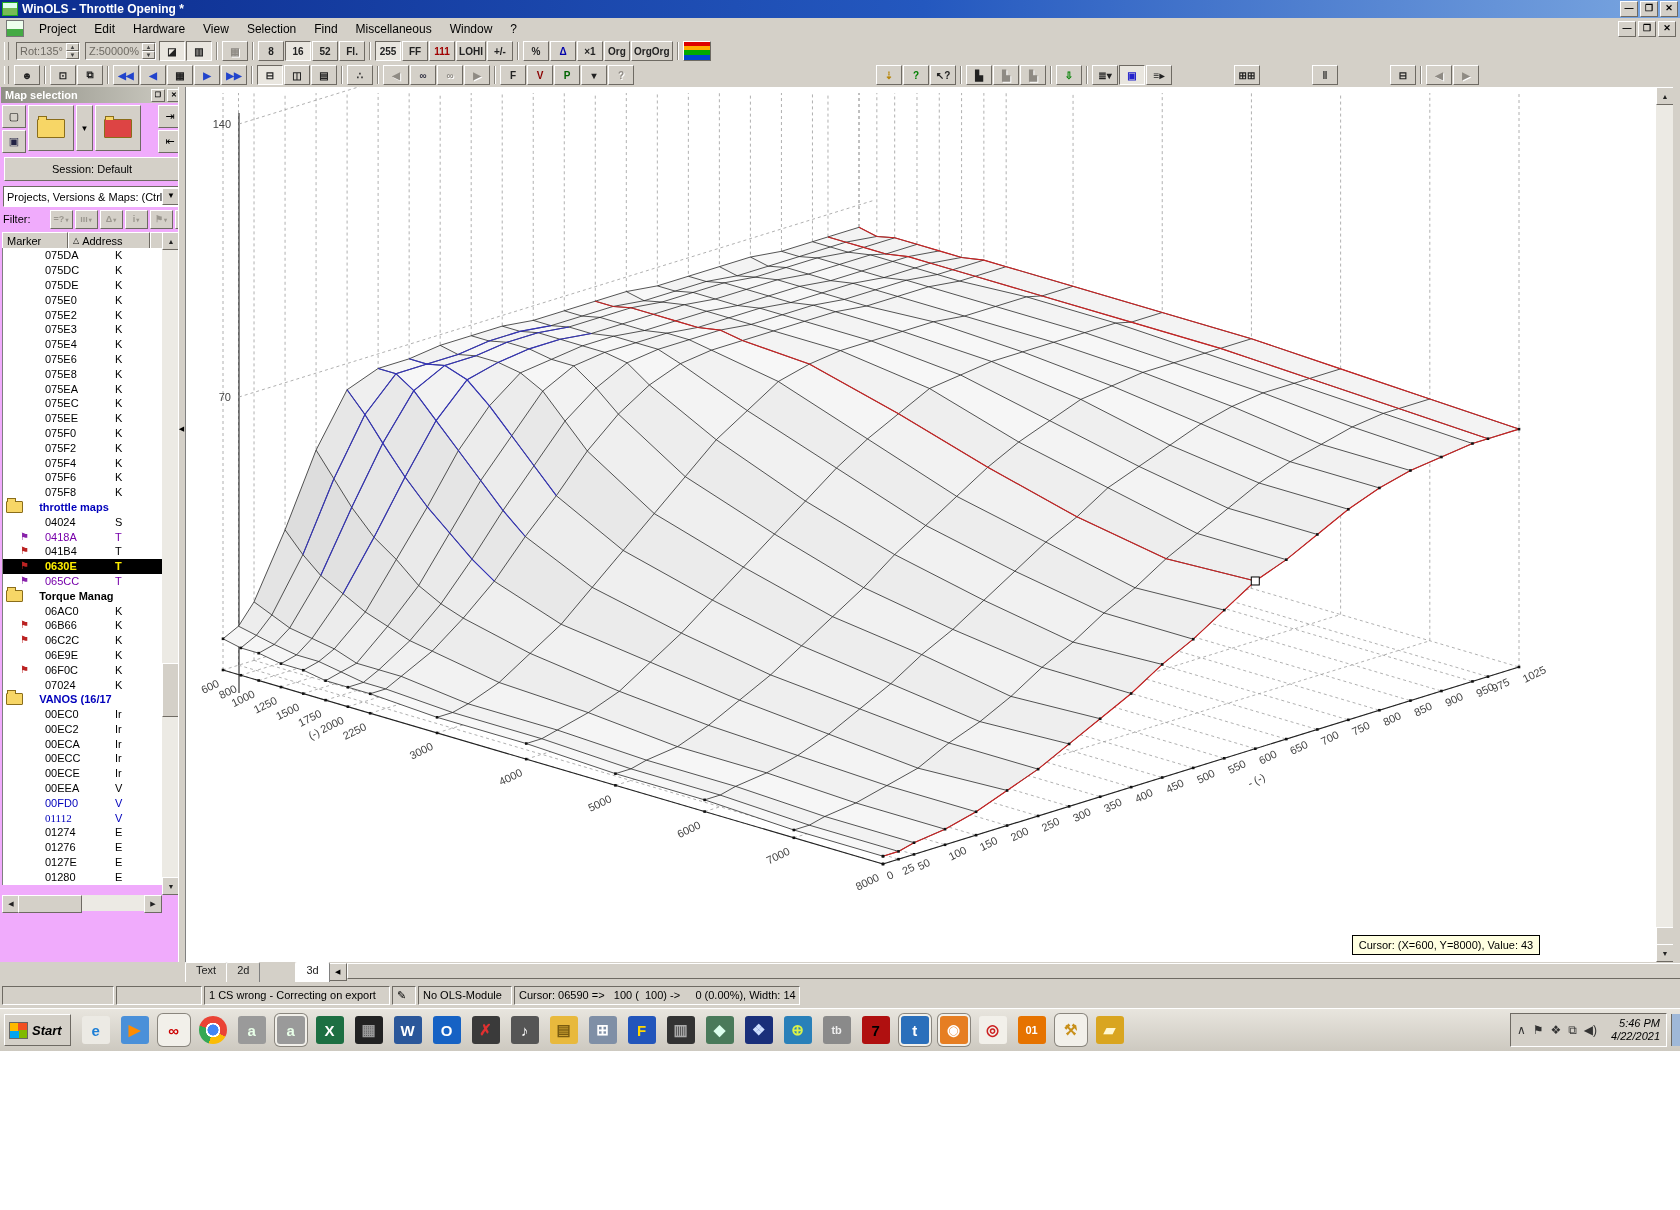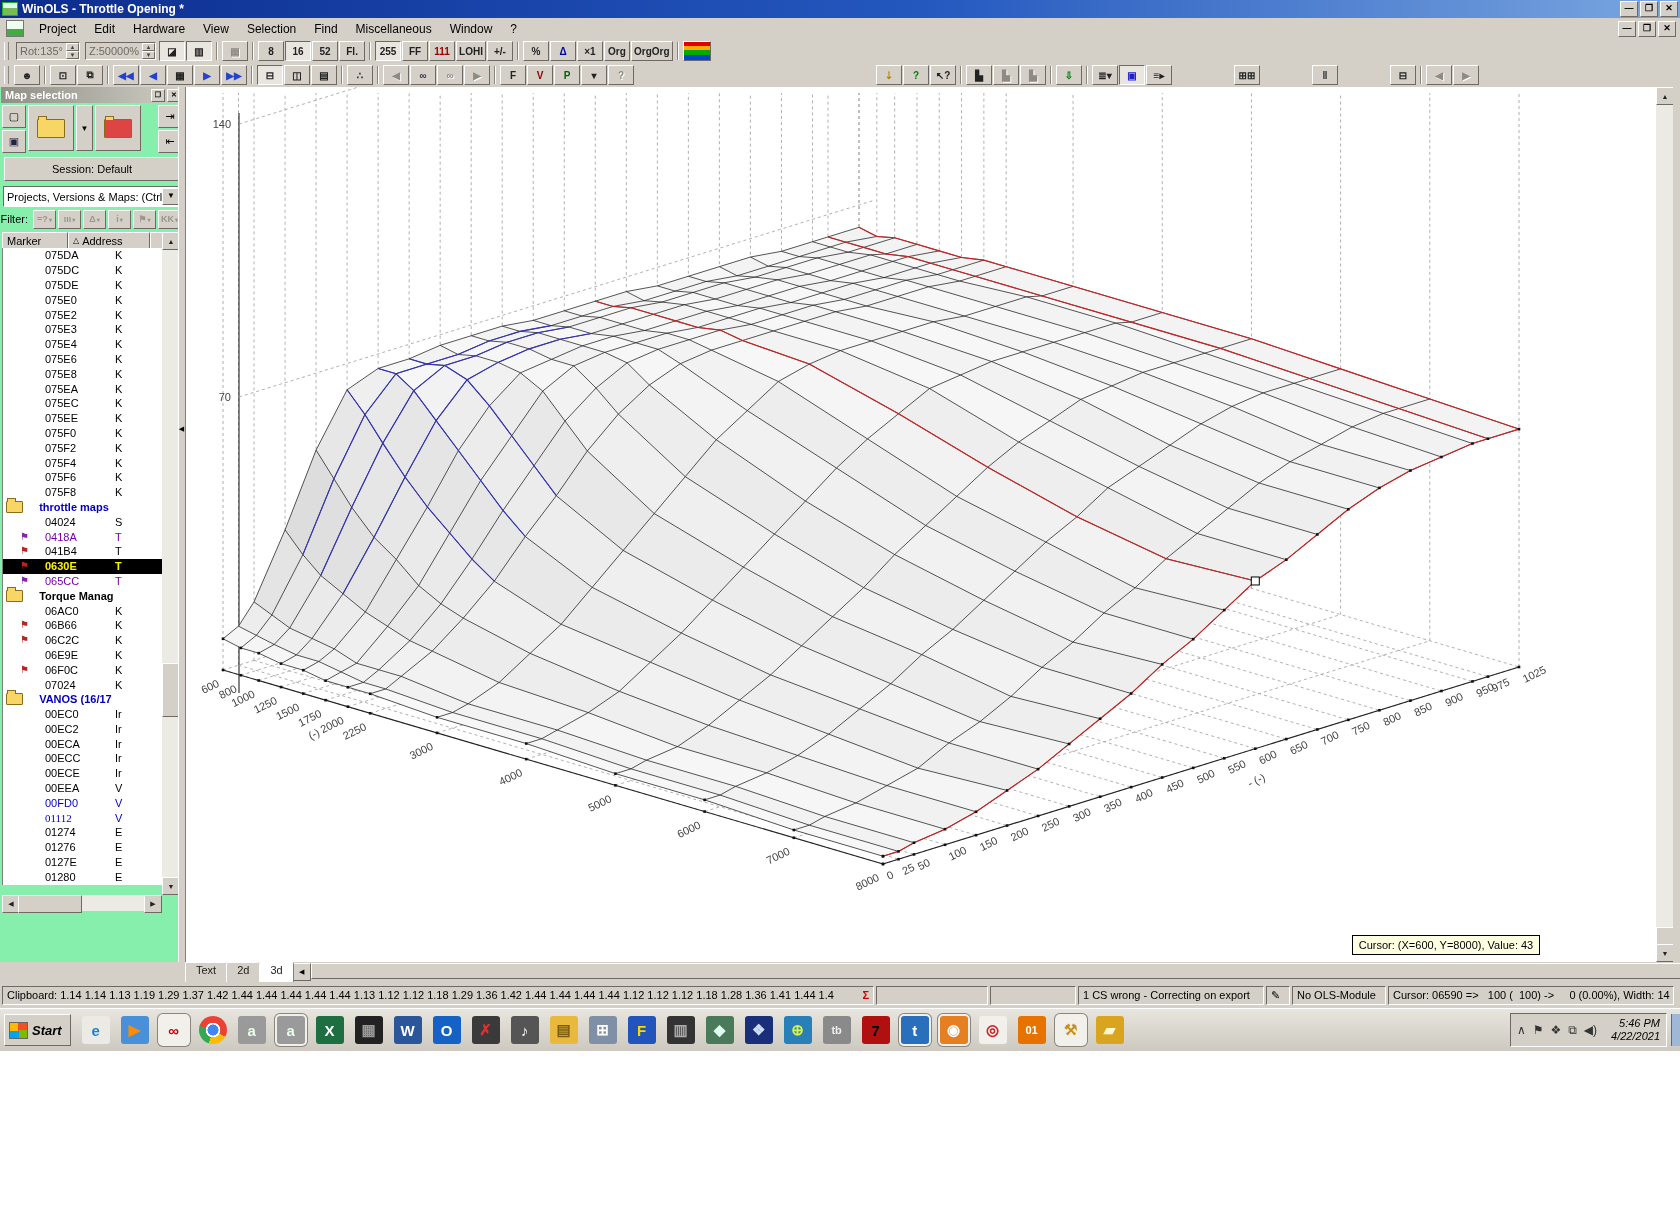--- a/index.html
+++ b/index.html
@@ -26,37 +26,37 @@
   .grip{width:3px;height:18px;margin:0 4px;border-left:1px solid #fff;border-right:1px solid #8a867e;}
   .tsep{width:1px;height:18px;background:#8a867e;border-right:1px solid #fff;margin:0 3px;}
   .tbtn{min-width:20px;height:18px;padding:0 2px;background:#d4d0c8;display:inline-flex;align-items:center;justify-content:center;
     font-size:10px;font-weight:bold;color:#222;}
   .tbtn.dis{color:#8f8b84;text-shadow:1px 1px 0 #fff;}
   .rainbow{width:22px;background:linear-gradient(180deg,#d00 0 25%,#fa0 25% 45%,#0a0 45% 70%,#04c 70% 100%) !important;}
   .spinfield{height:16px;background:#d4d0c8;display:inline-flex;align-items:center;padding-left:3px;margin:0 2px;color:#6e6a63;font-size:11px;}
   .spintext{padding-right:3px;}
   .spinbtns i{font-style:normal;font-size:6px;display:block;line-height:6px;color:#444;background:#d4d0c8;border:1px solid #fff;border-right-color:#6e6a63;border-bottom-color:#6e6a63;width:11px;text-align:center;}
   
-  .sidebar{position:absolute;left:0;top:87px;width:184px;height:875px;background:#86efac;}
+  .sidebar{position:absolute;left:0;top:87px;width:184px;height:875px;background:#f0abfc;}
   .ptitle{position:absolute;left:1px;top:0;right:1px;height:16px;background:linear-gradient(90deg,#8f8f85,#cfcdc4);
     color:#fff;font-size:11px;font-weight:bold;display:flex;align-items:center;padding-left:4px;}
   .ptbtn{width:12px;height:11px;background:#d4d0c8;margin-right:2px;font-size:7px;line-height:10px;text-align:center;color:#000;}
   .ptools{position:absolute;left:2px;top:18px;right:2px;height:48px;display:flex;gap:2px;}
   .col2{display:flex;flex-direction:column;gap:2px;}
   .sbtn{width:22px;height:21px;display:flex;align-items:center;justify-content:center;font-size:11px;background:#d4d0c8;}
   .bigbtn{width:44px;height:44px;display:flex;align-items:center;justify-content:center;background:#d4d0c8;}
   .drop{width:15px;height:44px;display:flex;align-items:center;justify-content:center;font-size:8px;background:#d4d0c8;}
   .fold{width:15px;height:10px;background:#f7d666;border:1px solid #8a6d1a;position:relative;border-radius:1px;display:inline-block;}
   .fold:before{content:"";position:absolute;top:-4px;left:0;width:7px;height:3px;background:#f7d666;border:1px solid #8a6d1a;border-bottom:none;}
   .fold.big{width:26px;height:17px;}
   .fold.red{background:#d44;}
   .sess{position:absolute;left:4px;top:70px;right:4px;height:22px;background:#d4d0c8;font-size:11px;display:flex;align-items:center;justify-content:center;}
   .combo{position:absolute;left:3px;top:99px;right:3px;height:19px;background:#fff;font-size:11px;display:flex;align-items:center;padding-left:3px;}
   .combo .cbtn{margin-left:auto;width:16px;height:15px;background:#d4d0c8;font-size:8px;text-align:center;line-height:14px;}
-  .filterrow{position:absolute;left:3px;top:122px;right:3px;height:20px;display:flex;align-items:center;font-size:11px;gap:2px;justify-content:flex-end;}
+  .filterrow{position:absolute;left:3px;top:122px;right:3px;height:20px;display:flex;align-items:center;font-size:11px;gap:16px;}
   .fbtn{width:21px;height:17px;background:#d4d0c8;font-size:9px;color:#9a968e;display:inline-flex;align-items:center;justify-content:center;font-weight:bold;}
   .fbtn i{font-style:normal;font-size:6px;margin-left:1px;}
   .lhead{position:absolute;left:2px;top:145px;height:15px;display:flex;font-size:11px;}
   .hcell{background:#d4d0c8;display:flex;align-items:center;padding:0 4px;height:15px;}
   .mlist{position:absolute;left:2px;top:161px;width:160px;height:637px;background:#fff;overflow:hidden;border-left:1px solid #808080;}
   .mrow{height:14.8px;display:flex;align-items:center;font-size:11px;color:#000;}
   .mrow .mk{width:26px;display:flex;justify-content:flex-end;padding-right:4px;}
   .mrow .ad{width:70px;padding-left:12px;}
   .mrow .c2{width:30px;}
   .mrow.sel{background:#000;}
@@ -76,21 +76,21 @@
   .wire{stroke:#1c1c1c;stroke-width:0.75;fill:none;}
   .zl,.al{font:11px "Liberation Sans",sans-serif;fill:#444;}
   .tooltip{position:absolute;left:1166px;top:848px;width:186px;height:18px;background:#ffffe1;border:1px solid #000;
     font-size:11px;display:flex;align-items:center;justify-content:center;white-space:pre;}
   .cvsb{position:absolute;left:1656px;top:87px;width:17px;height:875px;background:#eceae4;}
   .rightedge{position:absolute;left:1673px;top:87px;width:7px;height:895px;background:#d4d0c8;}
   
   .tabrow{position:absolute;left:185px;top:962px;width:1579px;height:20px;background:#d4d0c8;display:flex;align-items:flex-start;}
   .tab{height:17px;padding:1px 10px;font-size:11px;background:#d4d0c8;border:1px solid #808080;border-bottom:none;border-top-color:#fff;border-left-color:#fff;
     border-radius:2px 2px 0 0;margin-right:-1px;color:#222;}
-  .tab.active{background:#fff;font-weight:normal;position:relative;z-index:2;}
+  .tab.active{background:#fff;font-weight:normal;position:relative;z-index:2;margin-left:36px;}
   .tsb{flex:1;height:16px;background:#eceae4;margin-top:1px;display:flex;}
   .tsb .tarr{width:16px;height:16px;background:#d4d0c8;font-size:7px;display:flex;align-items:center;justify-content:center;}
   .tsb .tthumb{flex:1;background:#d4d0c8;margin-right:18px;}
   
   .status{position:absolute;left:0;top:982px;width:1680px;height:26px;background:#d4d0c8;display:flex;align-items:center;gap:2px;padding-left:2px;box-sizing:border-box;}
   .sseg{height:19px;font-size:11px;display:flex;align-items:center;padding:0 4px;white-space:pre;overflow:hidden;color:#000;box-sizing:border-box;}
   .sig{color:#c00;font-weight:bold;margin-left:auto;}
   
   .taskbar{position:absolute;left:0;top:1008px;width:1680px;height:42px;background:linear-gradient(180deg,#e8e5de,#cdc9c0);border-top:1px solid #fff;display:flex;align-items:center;}
   .startbtn{height:30px;margin-left:4px;padding:0 8px 0 4px;background:#d4d0c8;display:flex;align-items:center;gap:4px;font-size:13px;font-weight:bold;font-style:italic;}
@@ -1081,21 +1081,20 @@
           <span class="tab">2d</span>
           <span class="tab active">3d</span>
         </span>
     <span class="tsb">
       <span class="tarr raised">◀</span>
       <span class="tthumb raised"></span>
     </span>
   </div>
 
   <div class="status" id="statusbar">
-        <span class="sseg sunken" style="width: 872px;">Clipboard: 1.14 1.14 1.13 1.19 1.29 1.37 1.42 1.44 1.44 1.44 1.44 1.44 1.13 1.12 1.12 1.18 1.29 1.36 1.42 1.44 1.44 1.44 1.44 1.12 1.12 1.12 1.18 1.28 1.36 1.41 1.44 1.4<span class="sig">Σ</span></span>
         <span class="sseg sunken" style="width: 112px;"></span>
         <span class="sseg sunken" style="width: 86px;"></span>
         <span class="sseg sunken" style="width: 186px;">1 CS wrong - Correcting on export</span>
         <span class="sseg sunken" style="width: 24px;">✎</span>
         <span class="sseg sunken" style="width: 94px;">No OLS-Module</span>
         <span class="sseg sunken" style="width: 286px;">Cursor: 06590 =&gt;   100 (  100) -&gt;     0 (0.00%), Width: 14</span>
       </div>
 </div>
 
 <div class="taskbar">

